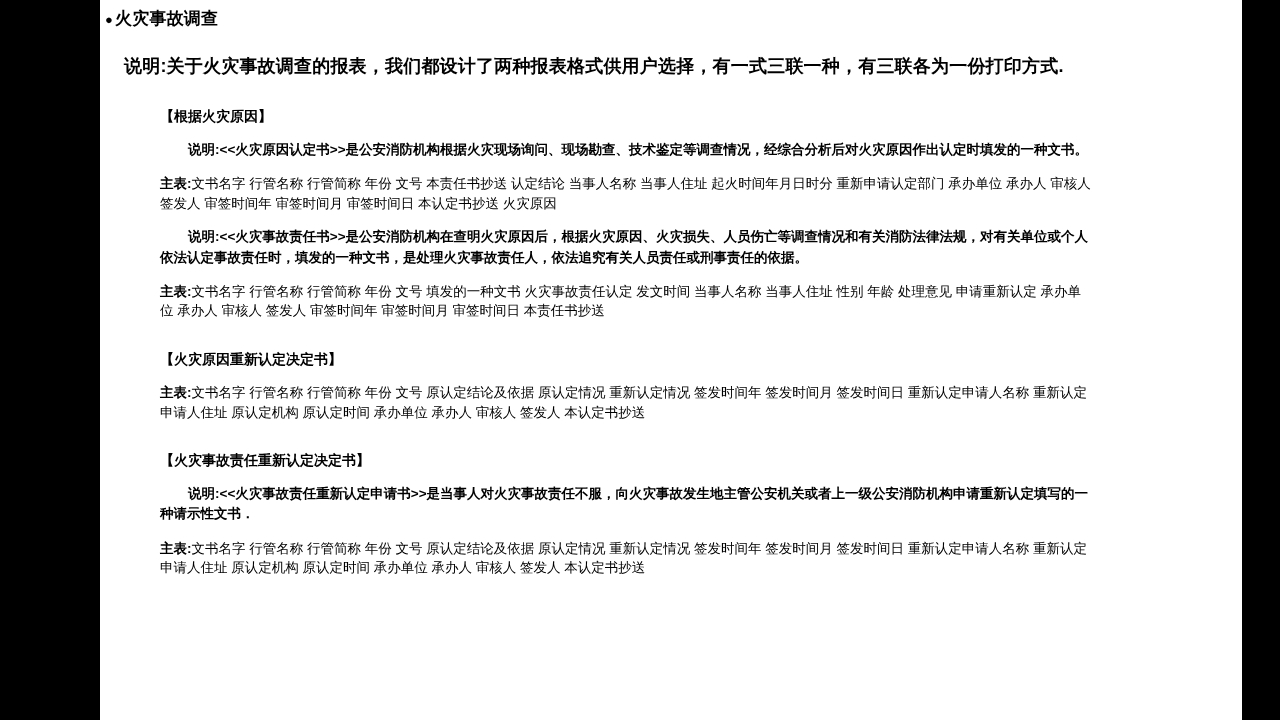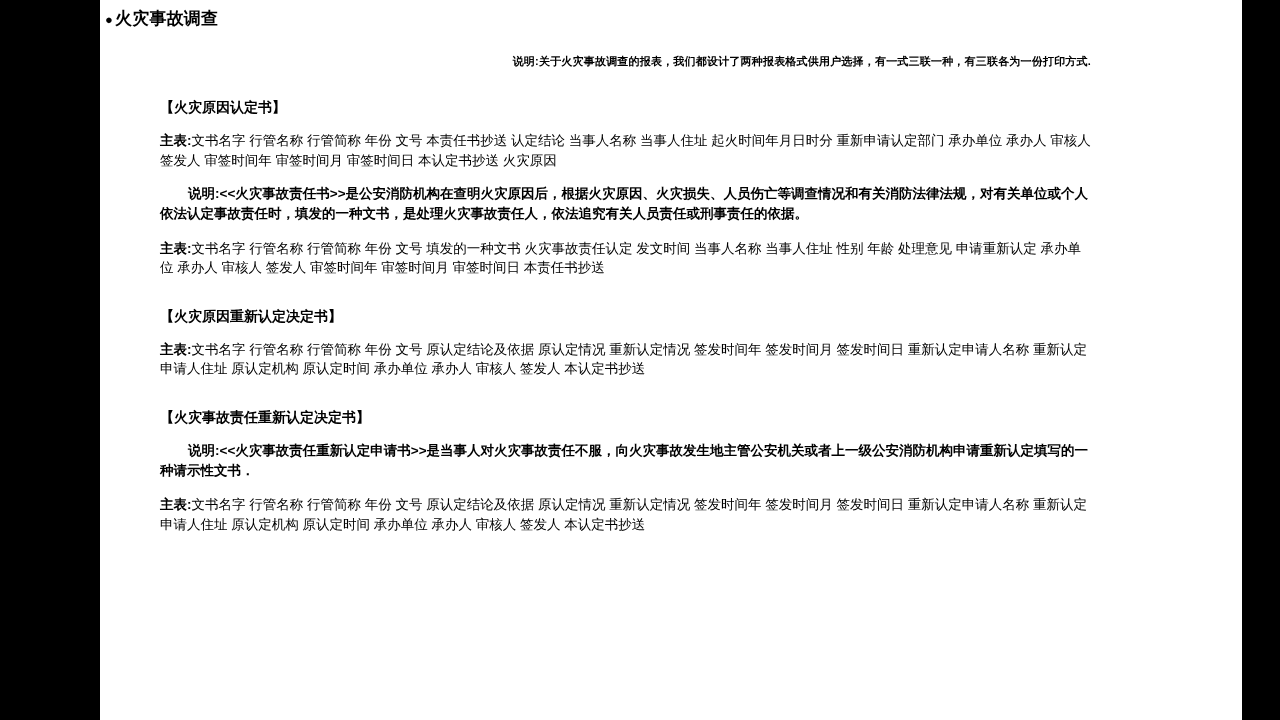--- a/index.html
+++ b/index.html
@@ -49,25 +49,24 @@
     font-weight: bold;
     margin: 7px 0 0 5px;
     letter-spacing: 0.2px;
   }
   .doc-title .bullet {
     font-size: 13px;
     vertical-align: middle;
     margin-right: 2px;
   }
   .intro {
-    font-size: 11px;
+    font-size: 18px;
     font-weight: bold;
     margin: 24px 0 0 24px;
     letter-spacing: 0.2px;
-    text-align: right;
   }
   .section {
     margin: 0 0 0 0;
   }
   .section-heading {
     font-size: 14px;
     font-weight: bold;
     margin: 30px 0 0 60px;
   }
   .section-desc {
@@ -99,21 +98,22 @@
 
   <div class="content">
 
     <div class="doc-title">
       <span class="bullet">●</span><span>火灾事故调查</span>
     </div>
 
     <div class="intro">说明:关于火灾事故调查的报表，我们都设计了两种报表格式供用户选择，有一式三联一种，有三联各为一份打印方式.</div>
 
     <div class="section">
-      <div class="section-heading sp-intro">【火灾原因认定书】</div>
+      <div class="section-heading sp-intro">【根据火灾原因】</div>
+      <div class="section-desc">说明:&lt;&lt;火灾原因认定书&gt;&gt;是公安消防机构根据火灾现场询问、现场勘查、技术鉴定等调查情况，经综合分析后对火灾原因作出认定时填发的一种文书。</div>
       <div class="section-fields"><span class="label">主表:</span><span>文书名字  行管名称  行管简称  年份  文号  本责任书抄送  认定结论  当事人名称  当事人住址  起火时间年月日时分  重新申请认定部门  承办单位  承办人  审核人  签发人  审签时间年  审签时间月  审签时间日  本认定书抄送  火灾原因</span></div>
     </div>
 
     <div class="section">
       <div class="section-desc">说明:&lt;&lt;火灾事故责任书&gt;&gt;是公安消防机构在查明火灾原因后，根据火灾原因、火灾损失、人员伤亡等调查情况和有关消防法律法规，对有关单位或个人依法认定事故责任时，填发的一种文书，是处理火灾事故责任人，依法追究有关人员责任或刑事责任的依据。</div>
       <div class="section-fields"><span class="label">主表:</span><span>文书名字  行管名称  行管简称  年份  文号  填发的一种文书  火灾事故责任认定  发文时间  当事人名称  当事人住址  性别  年龄  处理意见  申请重新认定  承办单位  承办人  审核人  签发人  审签时间年  审签时间月  审签时间日  本责任书抄送</span></div>
     </div>
 
     <div class="section">
       <div class="section-heading">【火灾原因重新认定决定书】</div>

